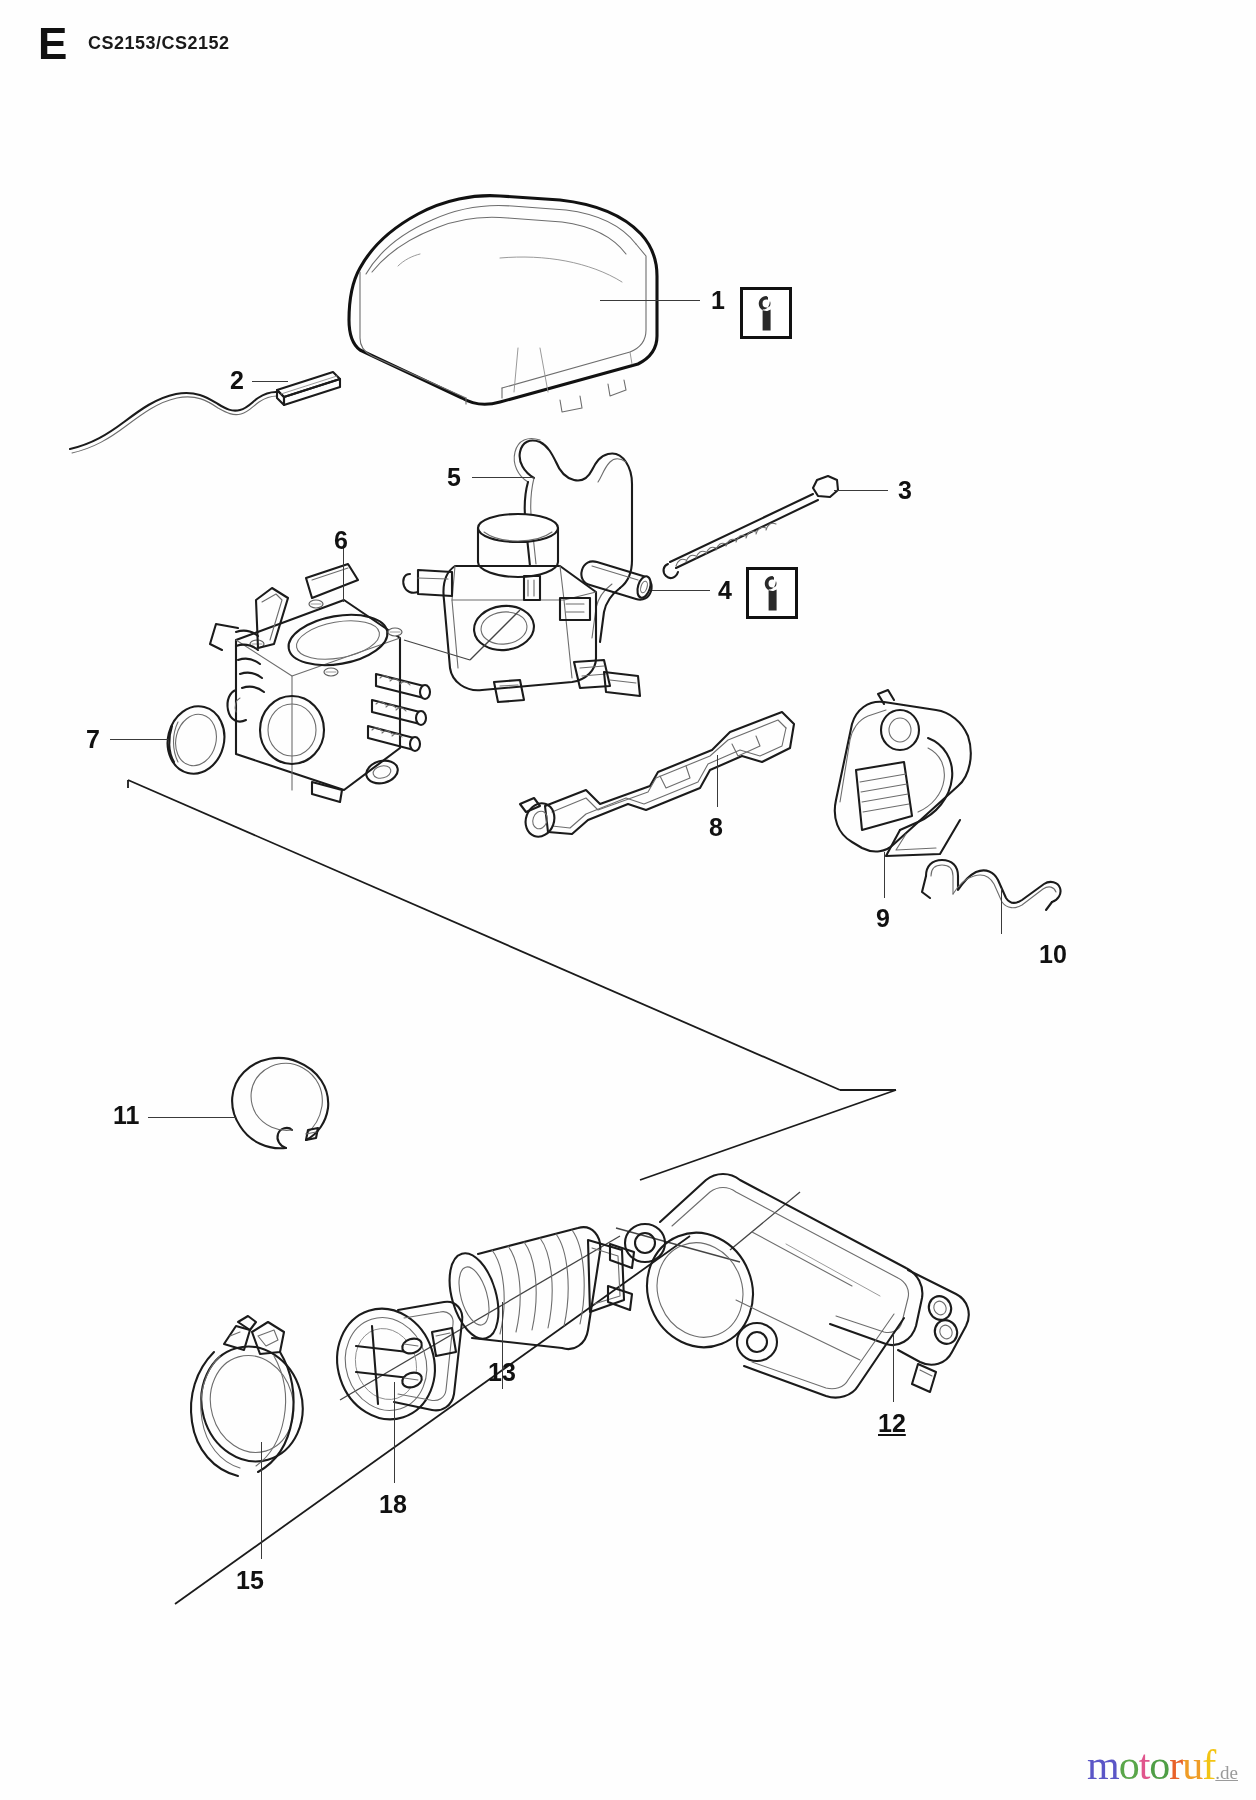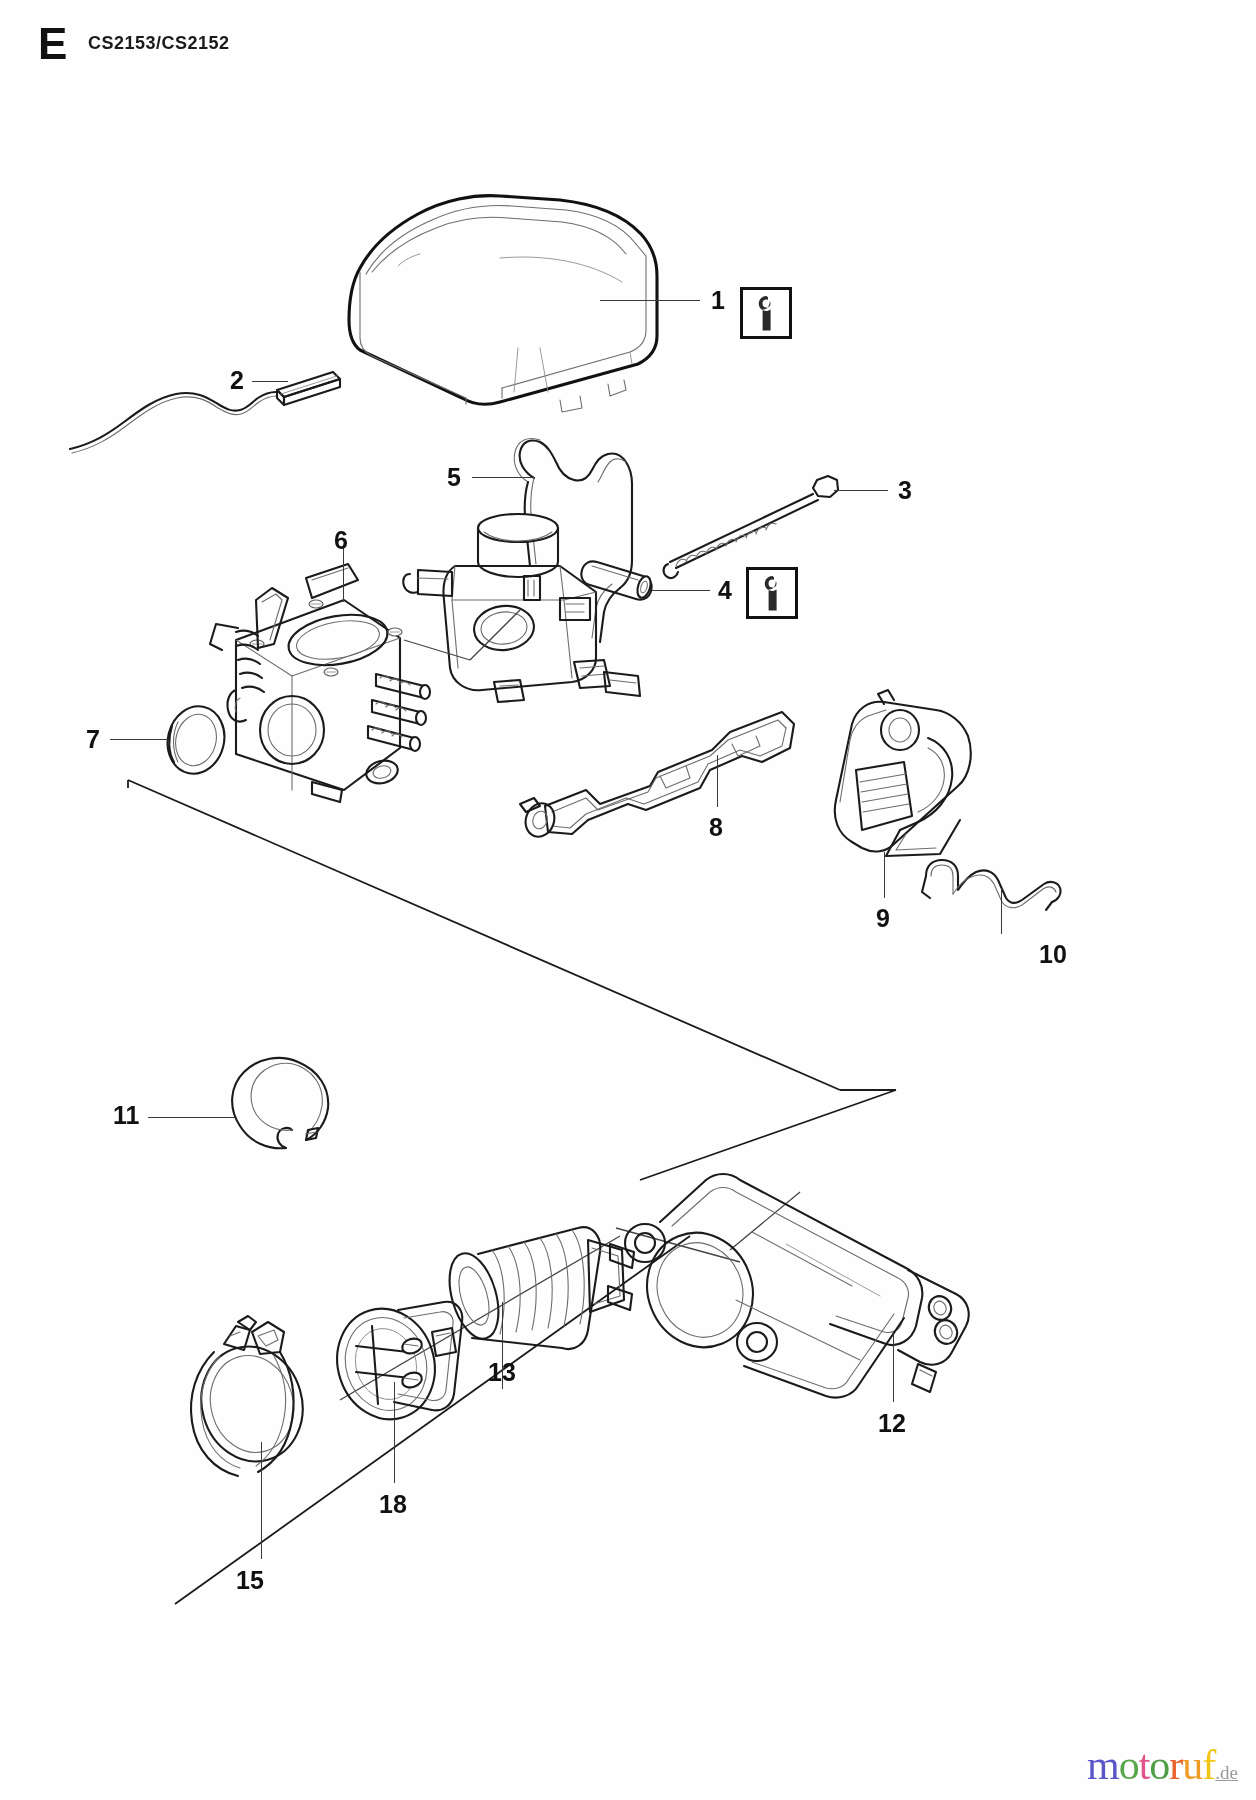--- a/index.html
+++ b/index.html
@@ -506,21 +506,21 @@
     <div class="callout" style="left:230px;  top:368px;">2</div>
     <div class="callout" style="left:898px;  top:478px;">3</div>
     <div class="callout" style="left:718px;  top:578px;">4</div>
     <div class="callout" style="left:447px;  top:465px;">5</div>
     <div class="callout" style="left:334px;  top:528px;">6</div>
     <div class="callout" style="left:86px;   top:727px;">7</div>
     <div class="callout" style="left:709px;  top:815px;">8</div>
     <div class="callout" style="left:876px;  top:906px;">9</div>
     <div class="callout" style="left:1019px;  top:942px;margin-left:20px;">10</div>
     <div class="callout" style="left:113px;  top:1103px;text-align:center;">11</div>
-    <div class="callout" style="left:878px;  top:1411px;">12</div>
+    <div class="callout" style="left:878px;  top:1411px;text-decoration:underline;">12</div>
     <div class="callout" style="left:488px;  top:1360px;">13</div>
     <div class="callout" style="left:379px;  top:1492px;">18</div>
     <div class="callout" style="left:236px;  top:1568px;">15</div>
   </div>
 
   <div class="toolbox" style="left:740px; top:287px; width:52px; height:52px;">
     <svg width="46" height="46" viewBox="0 0 46 46">
       <path d="M 23.5,6 A 7.5,7.5 0 1 0 27.6,19.6 L 27.6,40.5 L 19.6,40.5 L 19.6,19.6
                A 7.5,7.5 0 0 0 23.5,6 Z
                M 23.5,9.5 A 4,4 0 0 1 23.5,17.5 A 4,4 0 0 1 23.5,9.5 Z" fill="#2a2a2a"></path>

